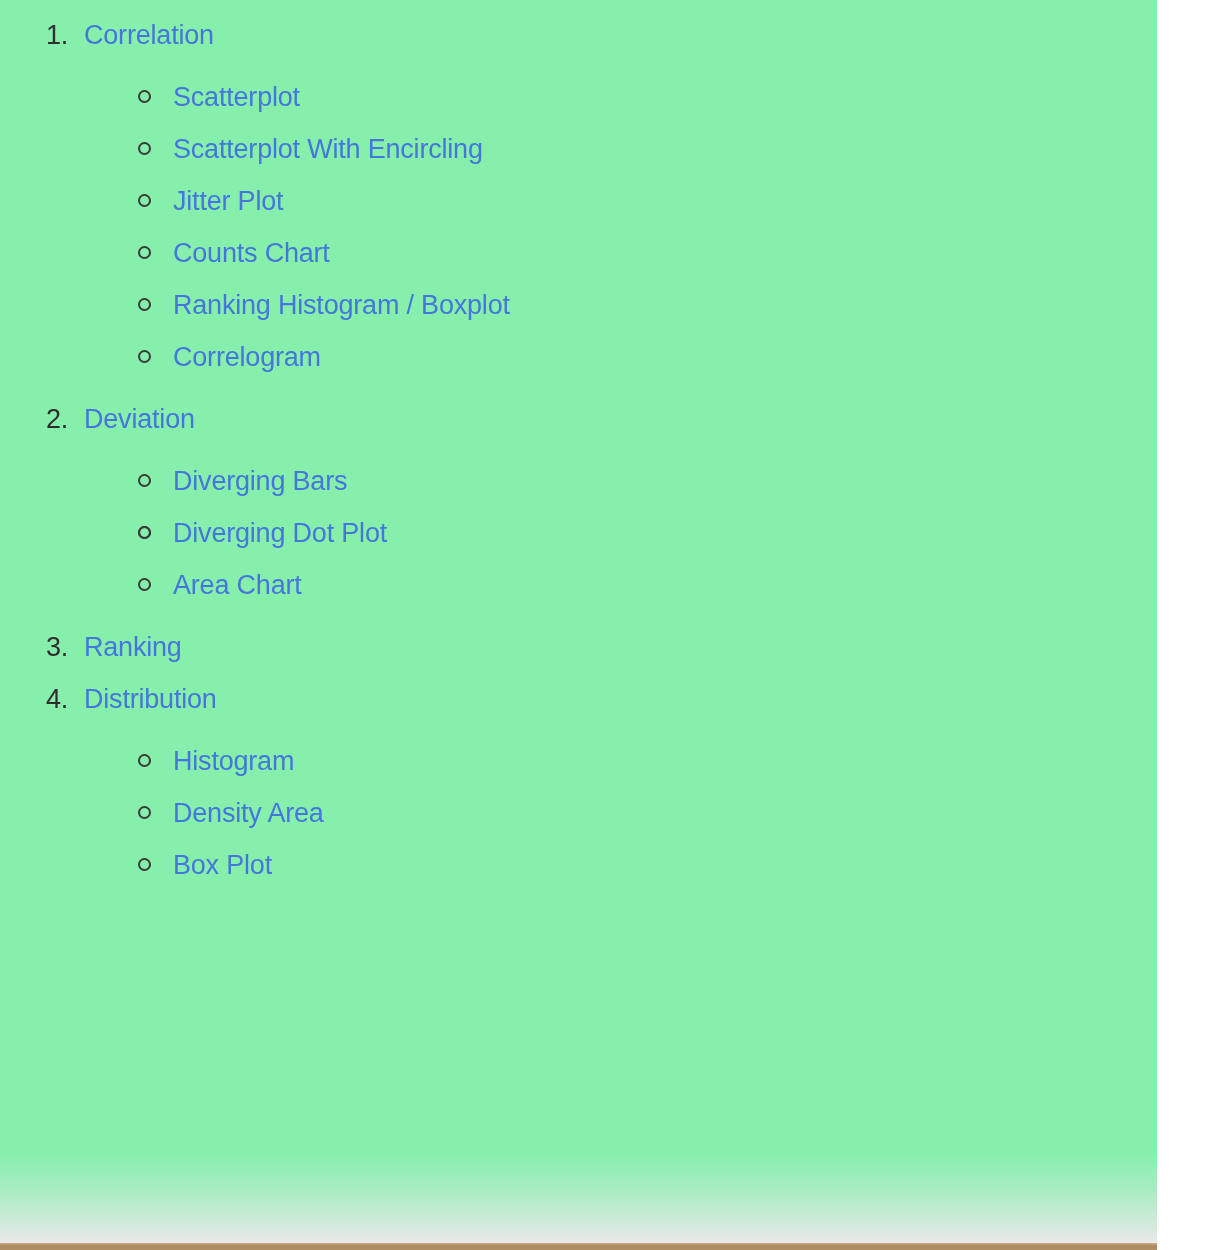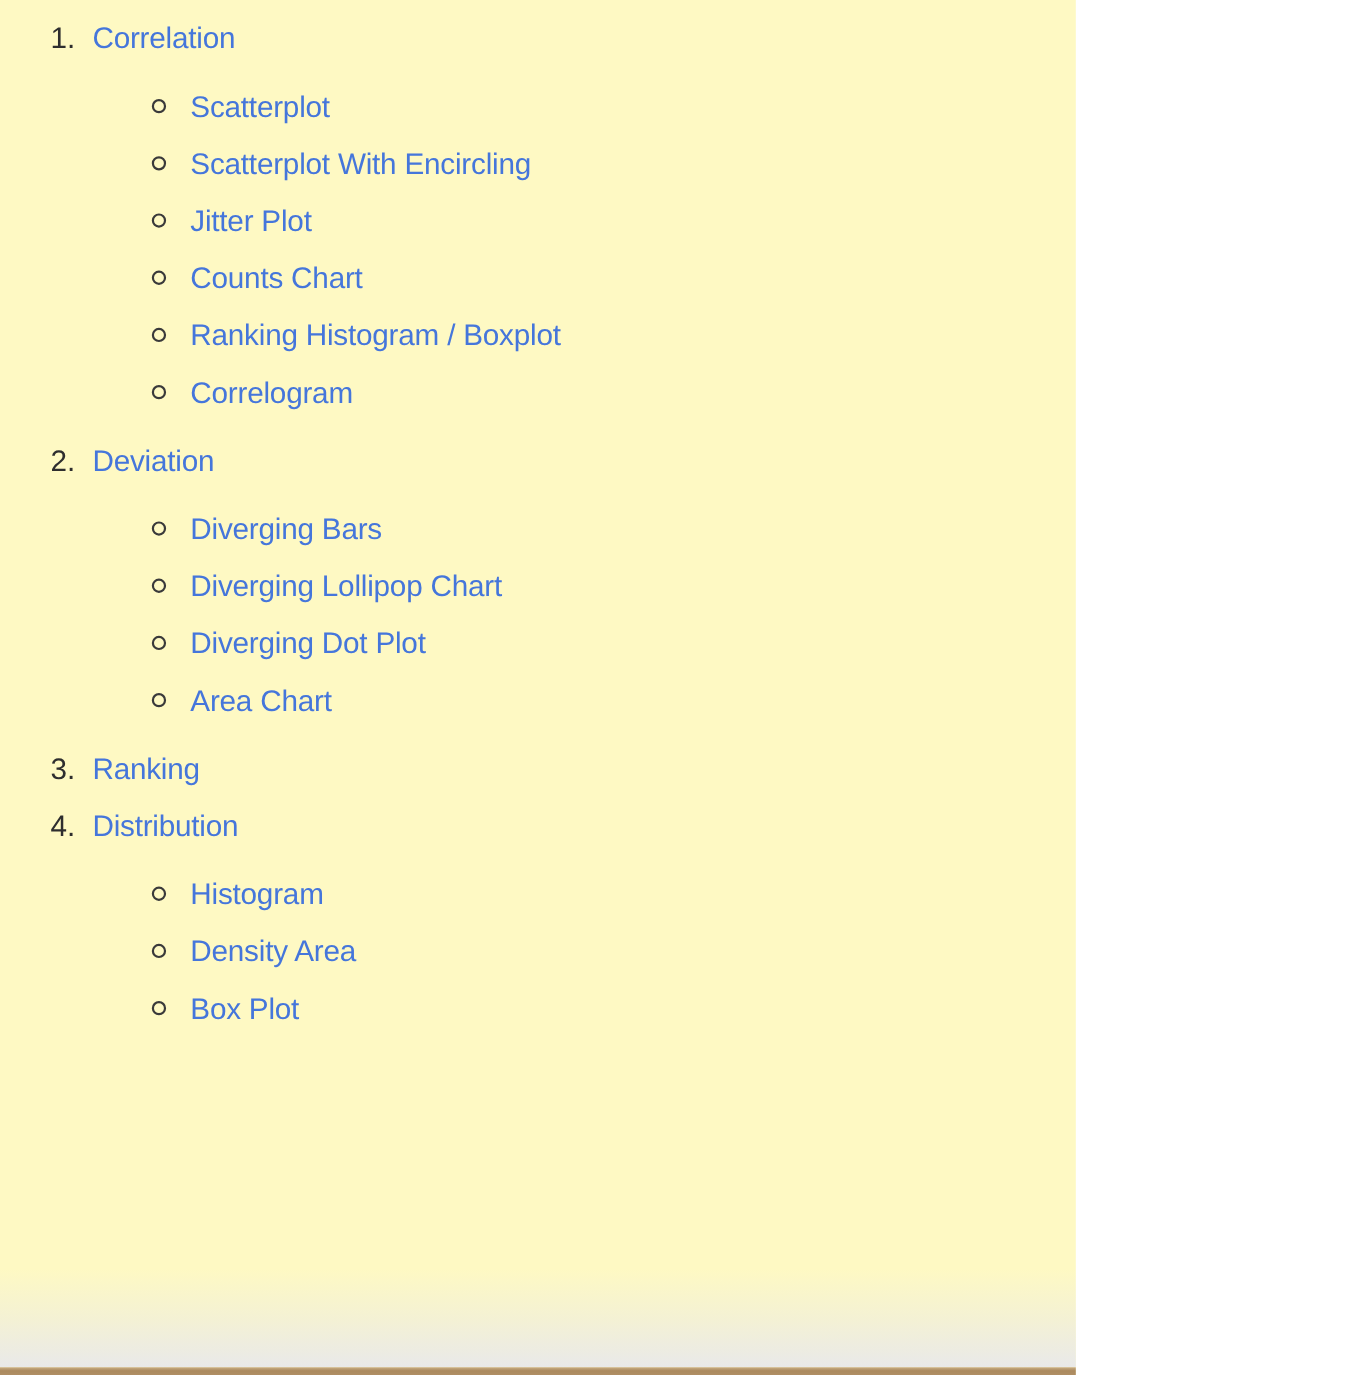--- a/index.html
+++ b/index.html
@@ -16,23 +16,23 @@
     background: #ffffff;
   }
   body {
     width: 1226px;
     height: 1250px;
     overflow: hidden;
     font-family: "Liberation Sans", sans-serif;
   }
   .page {
     position: relative;
-    width: 978px;
+    width: 1157px;
     height: 1250px;
-    background: #fef9c3;
+    background: #86efac;
   }
   .toc {
     position: relative;
     z-index: 2;
     list-style: none;
     margin: 0;
     padding: 9px 0 0 46px;
     font-size: 27px;
     letter-spacing: -0.2px;
     color: var(--text-color);
@@ -131,21 +131,21 @@
   </li>
 
   <li class="toc-section">
     <span class="sec-num">2.</span><a class="sec-link">Deviation</a>
     <ul class="sub-list">
   <li class="toc-item">
     <span class="bullet"></span><a class="item-link">Diverging Bars</a>
   </li>
 
   <li class="toc-item">
-    <span class="bullet"></span><a class="item-link">Diverging Lollipop Chart</a>
+    <span class="bullet"></span>
   </li>
 
   <li class="toc-item">
     <span class="bullet"></span><a class="item-link">Diverging Dot Plot</a>
   </li>
 
   <li class="toc-item">
     <span class="bullet"></span><a class="item-link">Area Chart</a>
   </li>
 </ul>

